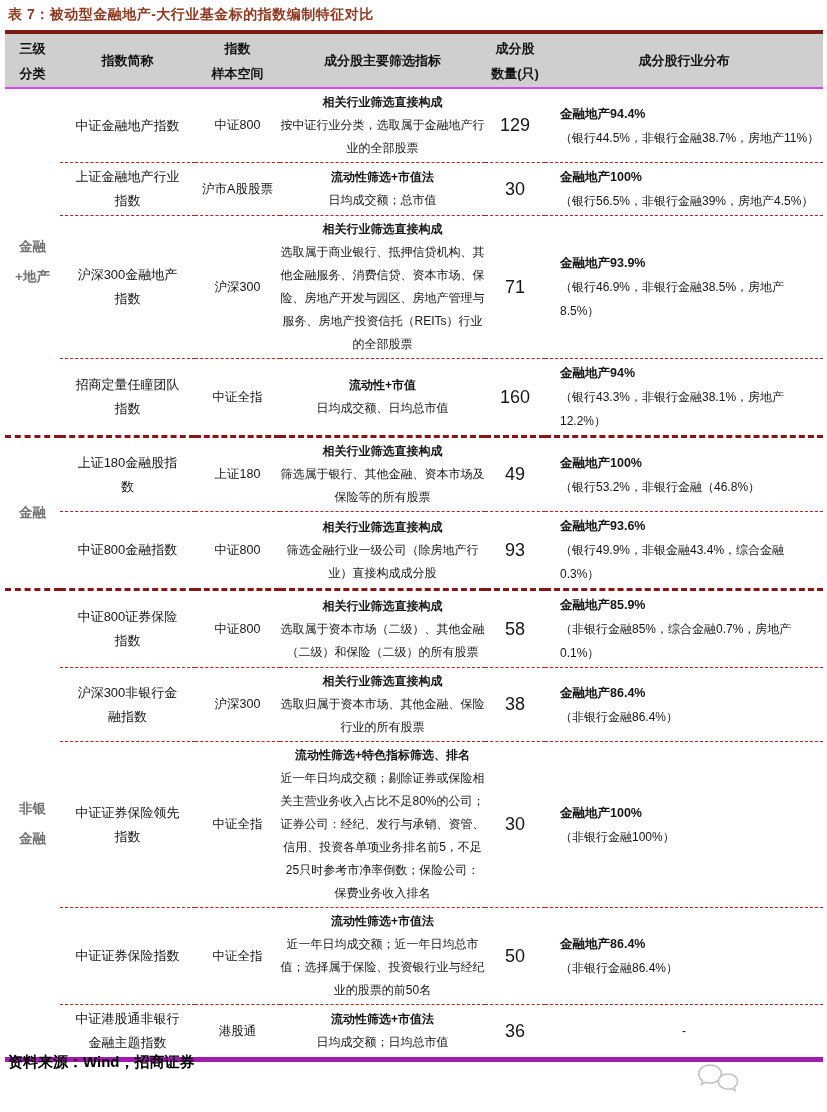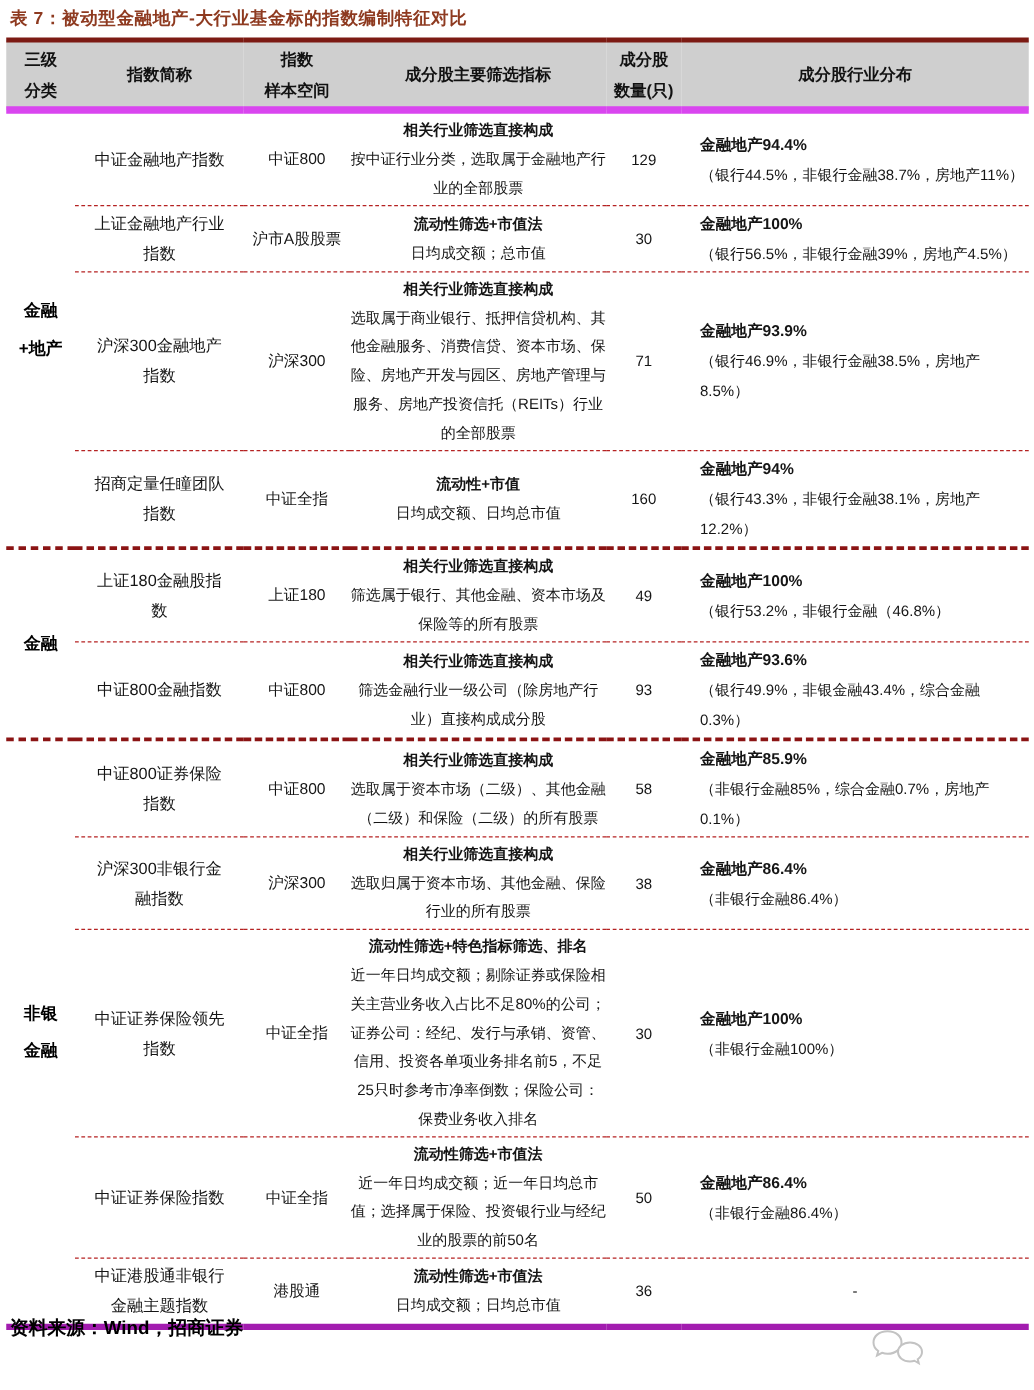--- a/index.html
+++ b/index.html
@@ -33,21 +33,21 @@
   col.c1 { width: 55px; }
   col.c2 { width: 135px; }
   col.c3 { width: 85px; }
   col.c4 { width: 205px; }
   col.c5 { width: 60px; }
   col.c6 { width: 278px; }
   thead tr {
     background: #cfcfcf;
     height: 56px;
     border-top: 4px solid #7c1a13;
-    border-bottom: 6px solid #d946ef;
+    border-bottom: 2px solid #d946ef;
   }
   thead th {
     font-size: 13px;
     font-weight: bold;
     color: #111;
     text-align: center;
     vertical-align: middle;
     line-height: 25px;
     white-space: pre-line;
   }
@@ -59,30 +59,30 @@
     padding: 2px 0;
     font-size: 12px;
     color: #151515;
   }
   td.group-cell {
     font-weight: bold;
     font-size: 13.5px;
     text-align: center;
     white-space: pre-line;
     line-height: 30px;
-    color: #000000;
+    color: #737373;
   }
   td.name {
     text-align: center;
     font-size: 13px;
     line-height: 24px;
     white-space: pre-line;
   }
   td.sample { text-align: center; font-size: 12.5px; }
-  td.count  { text-align: center; font-size: 12px; }
+  td.count  { text-align: center; font-size: 18px; }
   td.criteria { text-align: center; }
   .c-head { font-weight: bold; font-size: 12px; line-height: 23px; }
   .c-lines { font-size: 12px; line-height: 23px; white-space: pre-line; }
   td.industry { padding-left: 15px; text-align: left; }
   td.industry.center { padding-left: 0; text-align: center; }
   .i-head { font-weight: bold; font-size: 12.5px; line-height: 24px; }
   .i-lines { font-size: 12px; line-height: 24px; white-space: pre-line; }
   .source {
     position: absolute;
     top: 1053px;

